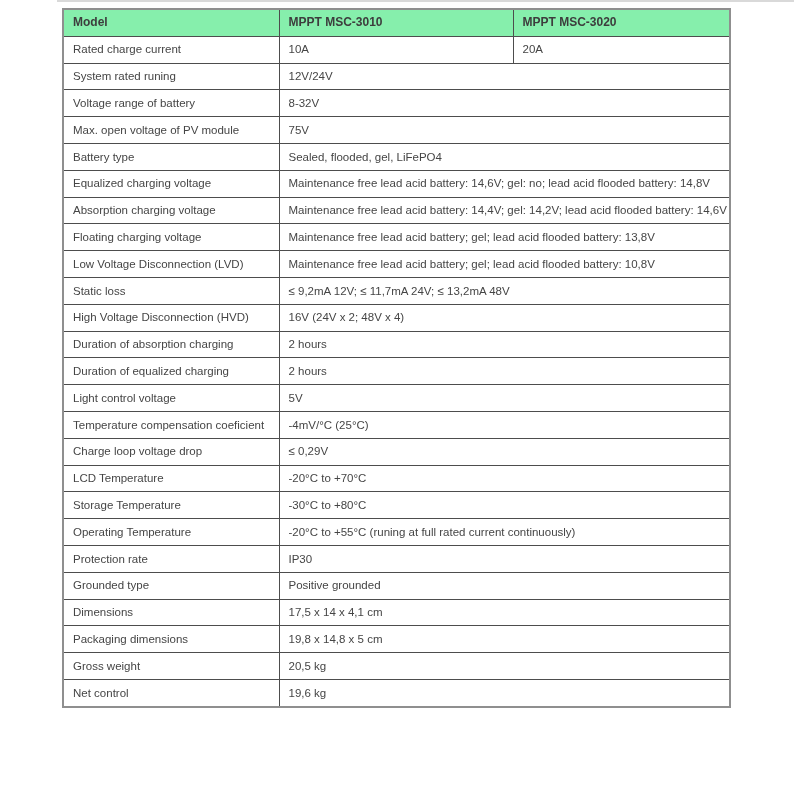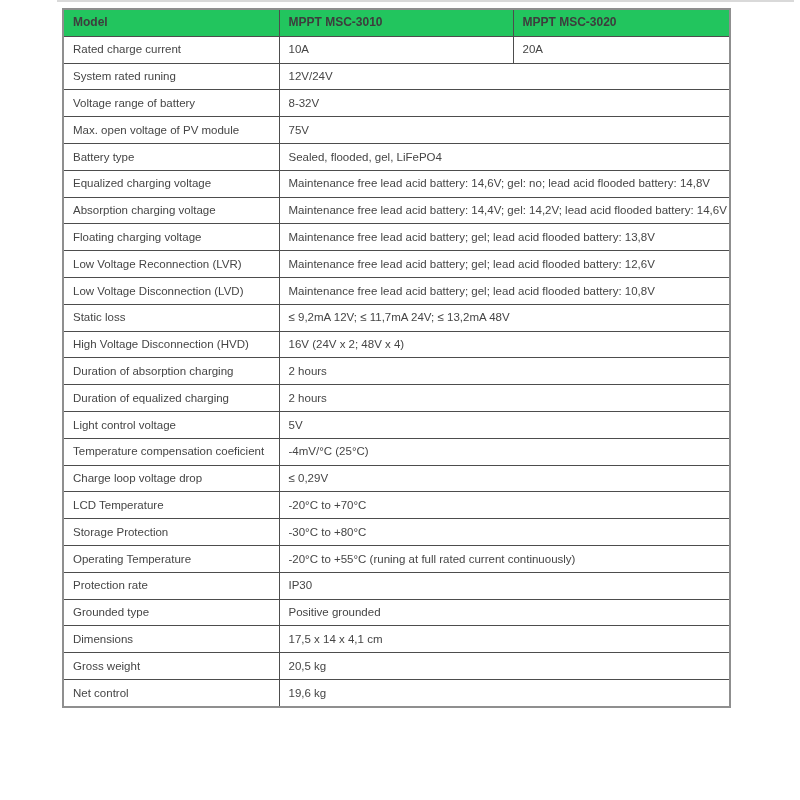--- a/index.html
+++ b/index.html
@@ -43,21 +43,21 @@
     border: 1px solid #4d4d4d;
     height: 25.8px;
     padding: 0 6px 0 9px;
     vertical-align: middle;
     text-align: left;
     white-space: nowrap;
     overflow: hidden;
     line-height: 1.1;
   }
   .spec-table th {
-    background: #22c55e;
+    background: #86efac;
     font-weight: bold;
     font-size: 12px;
     color: #3d3d3d;
   }
 </style>
 </head>
 <body>
 
 <div class="page">
   <div class="top-rule"></div>
@@ -102,24 +102,20 @@
         </tr>
         <tr>
           <td>Absorption charging voltage</td>
           <td colspan="2">Maintenance free lead acid battery: 14,4V; gel: 14,2V; lead acid flooded battery: 14,6V</td>
         </tr>
         <tr>
           <td>Floating charging voltage</td>
           <td colspan="2">Maintenance free lead acid battery; gel; lead acid flooded battery: 13,8V</td>
         </tr>
         <tr>
-          <td>Low Voltage Reconnection (LVR)</td>
-          <td colspan="2">Maintenance free lead acid battery; gel; lead acid flooded battery: 12,6V</td>
-        </tr>
-        <tr>
           <td>Low Voltage Disconnection (LVD)</td>
           <td colspan="2">Maintenance free lead acid battery; gel; lead acid flooded battery: 10,8V</td>
         </tr>
         <tr>
           <td>Static loss</td>
           <td colspan="2">≤ 9,2mA 12V; ≤ 11,7mA 24V; ≤ 13,2mA 48V</td>
         </tr>
         <tr>
           <td>High Voltage Disconnection (HVD)</td>
           <td colspan="2">16V (24V x 2; 48V x 4)</td>
@@ -142,40 +138,44 @@
         </tr>
         <tr>
           <td>Charge loop voltage drop</td>
           <td colspan="2">≤ 0,29V</td>
         </tr>
         <tr>
           <td>LCD Temperature</td>
           <td colspan="2">-20°C to +70°C</td>
         </tr>
         <tr>
-          <td>Storage Protection</td>
+          <td>Storage Temperature</td>
           <td colspan="2">-30°C to +80°C</td>
         </tr>
         <tr>
           <td>Operating Temperature</td>
           <td colspan="2">-20°C to +55°C (runing at full rated current continuously)</td>
         </tr>
         <tr>
           <td>Protection rate</td>
           <td colspan="2">IP30</td>
         </tr>
         <tr>
           <td>Grounded type</td>
           <td colspan="2">Positive grounded</td>
         </tr>
         <tr>
           <td>Dimensions</td>
           <td colspan="2">17,5 x 14 x 4,1 cm</td>
         </tr>
         <tr>
+          <td>Packaging dimensions</td>
+          <td colspan="2">19,8 x 14,8 x 5 cm</td>
+        </tr>
+        <tr>
           <td>Gross weight</td>
           <td colspan="2">20,5 kg</td>
         </tr>
         <tr>
           <td>Net control</td>
           <td colspan="2">19,6 kg</td>
         </tr>
       </tbody>
   </table>
 </div>

